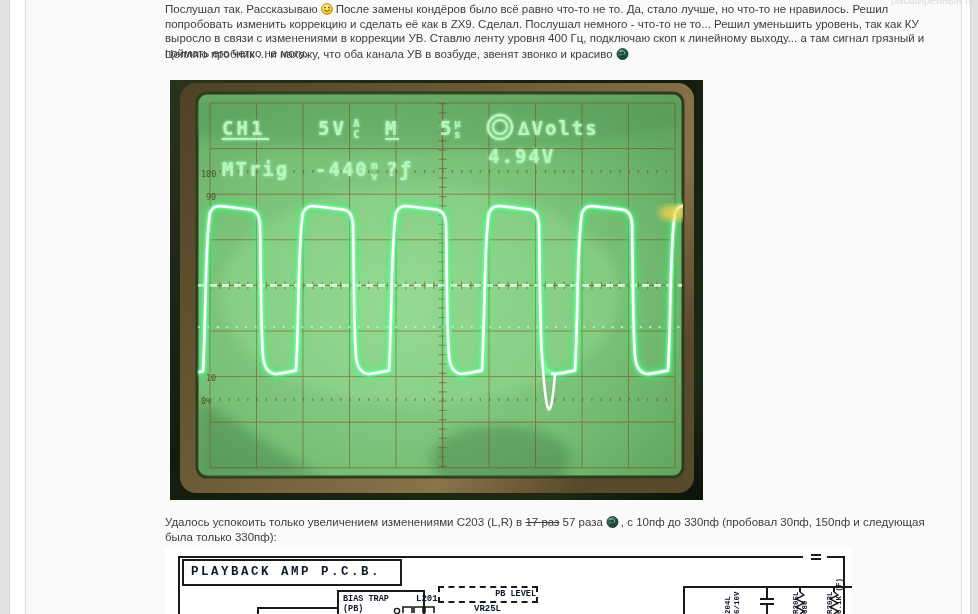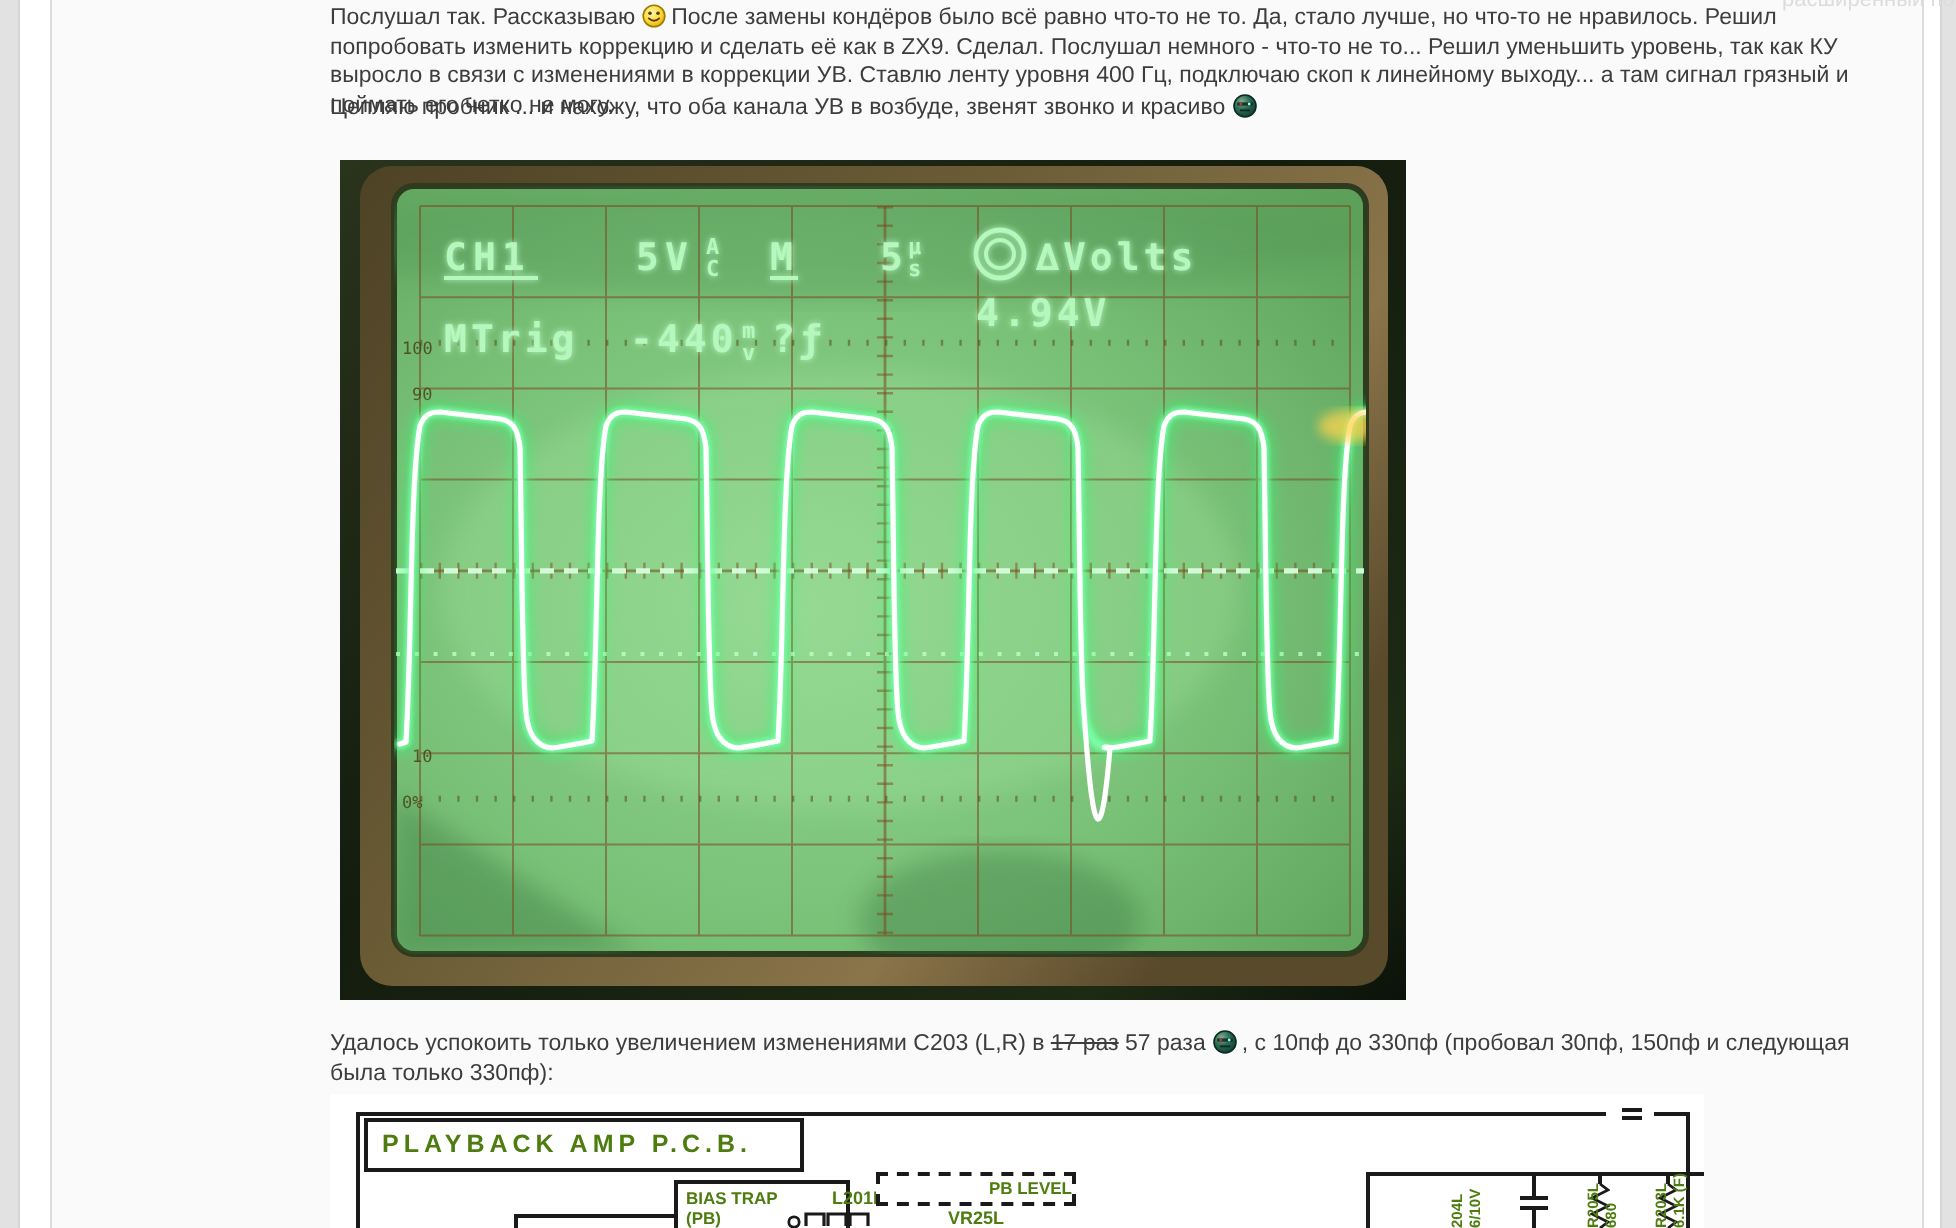--- a/index.html
+++ b/index.html
@@ -14,21 +14,21 @@
   
   .ptext{position:absolute;left:165px;width:766px;font-size:11.5px;line-height:14.6px;}
   .t1{top:2px;} .t2{top:47px;} .t4{top:515px;}
   .ptext s{ text-decoration:line-through; }
   .emoji{display:inline-block;width:12px;height:12px;vertical-align:-2px;margin:0 3px;}
   .emoji svg{display:block;}
   
   .scope-photo{position:absolute;left:170px;top:80px;width:533px;height:420px;background:#141a0e;text-align:right;}
   
   .schematic{position:absolute;left:165px;top:547px;width:687px;height:67px;background:#ffffff;overflow:hidden;
-             font-family:Liberation Sans, sans-serif;color:#4d7c0f;}
+             font-family:Liberation Mono, monospace;color:#0f172a;}
   .sch-line{position:absolute;background:#1a1a1a;}
   .sch-box{position:absolute;border:2px solid #1a1a1a;background:#fff;box-sizing:border-box;}
   .sch-title{font-weight:bold;font-size:12.5px;letter-spacing:2.5px;line-height:23px;padding-left:7px;white-space:nowrap;}
   .sch-small{font-weight:bold;font-size:8.5px;line-height:10px;padding-left:4px;padding-top:2px;}
   .sch-label{position:absolute;font-weight:bold;font-size:9px;white-space:nowrap;margin-left:11px;}
   .vtext{position:absolute;transform:rotate(-90deg);transform-origin:0 100%;
          font-weight:bold;font-size:7.5px;line-height:9px;white-space:nowrap;}
   .sch-sym{position:absolute;}
 </style>
 </head>

